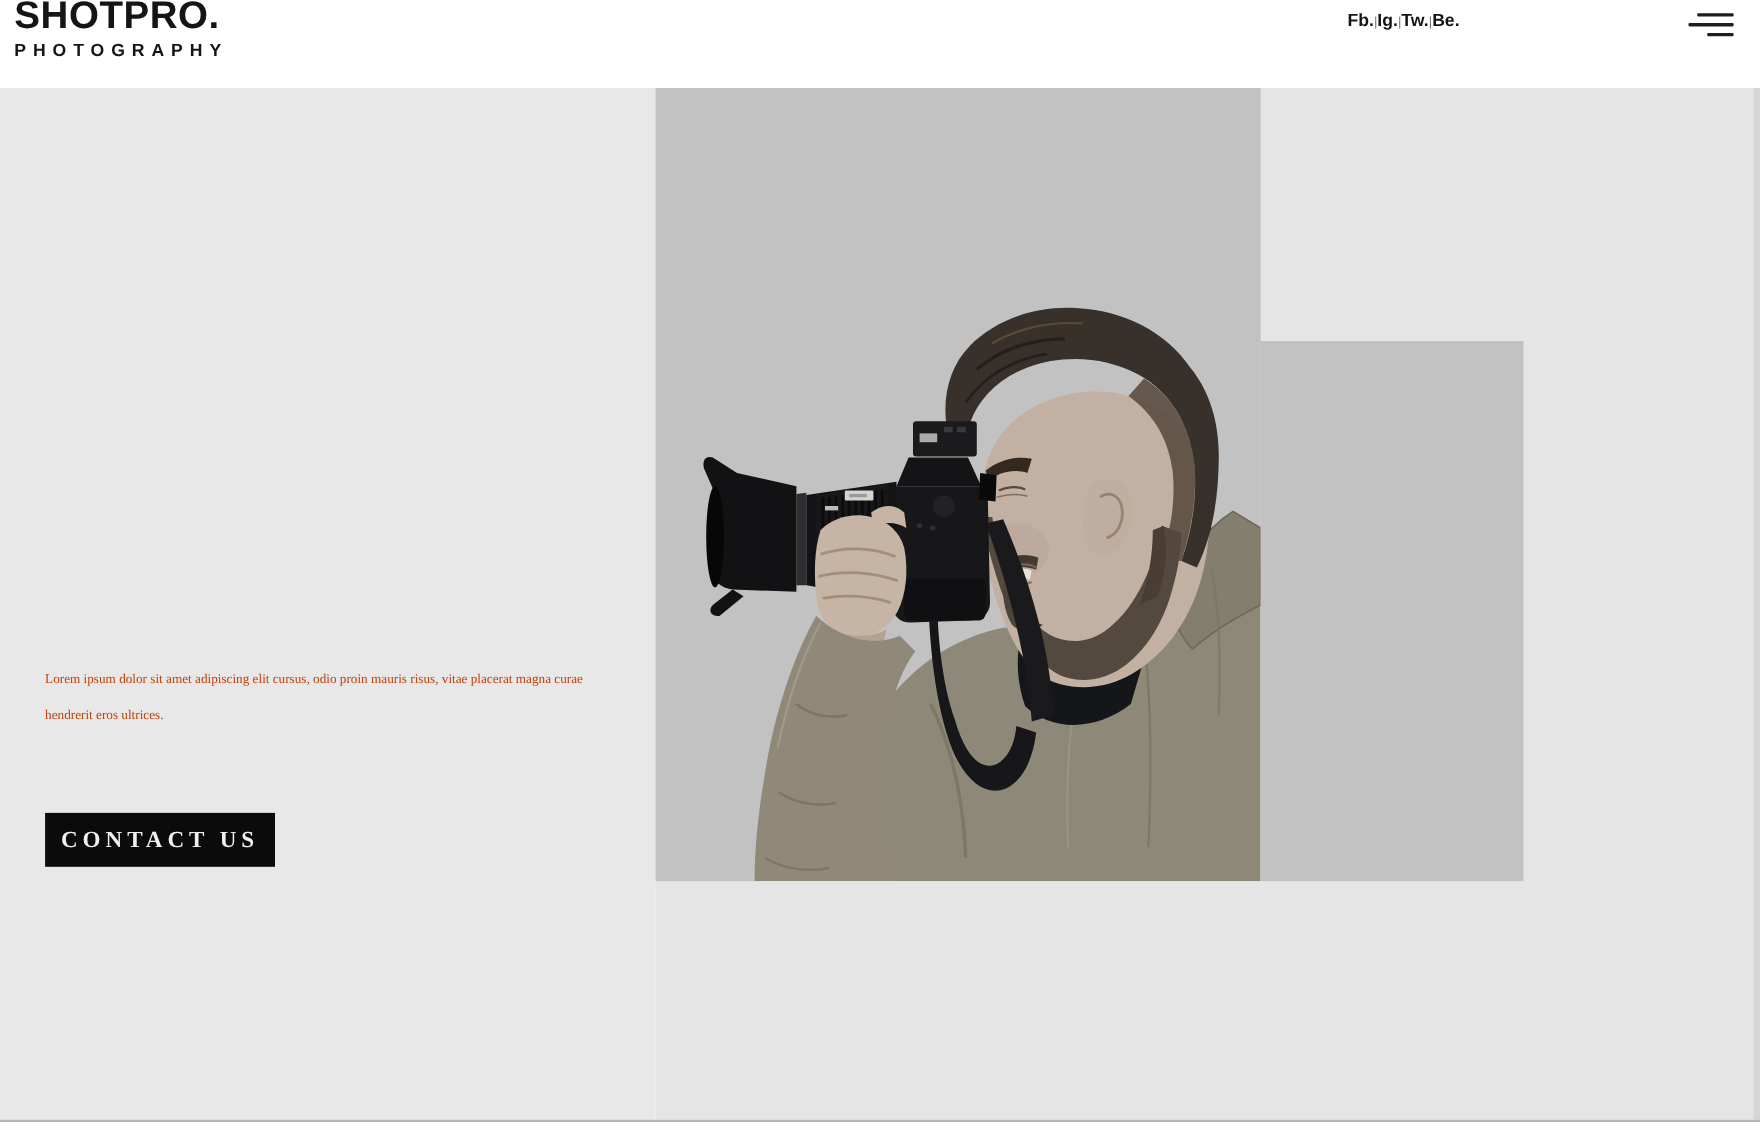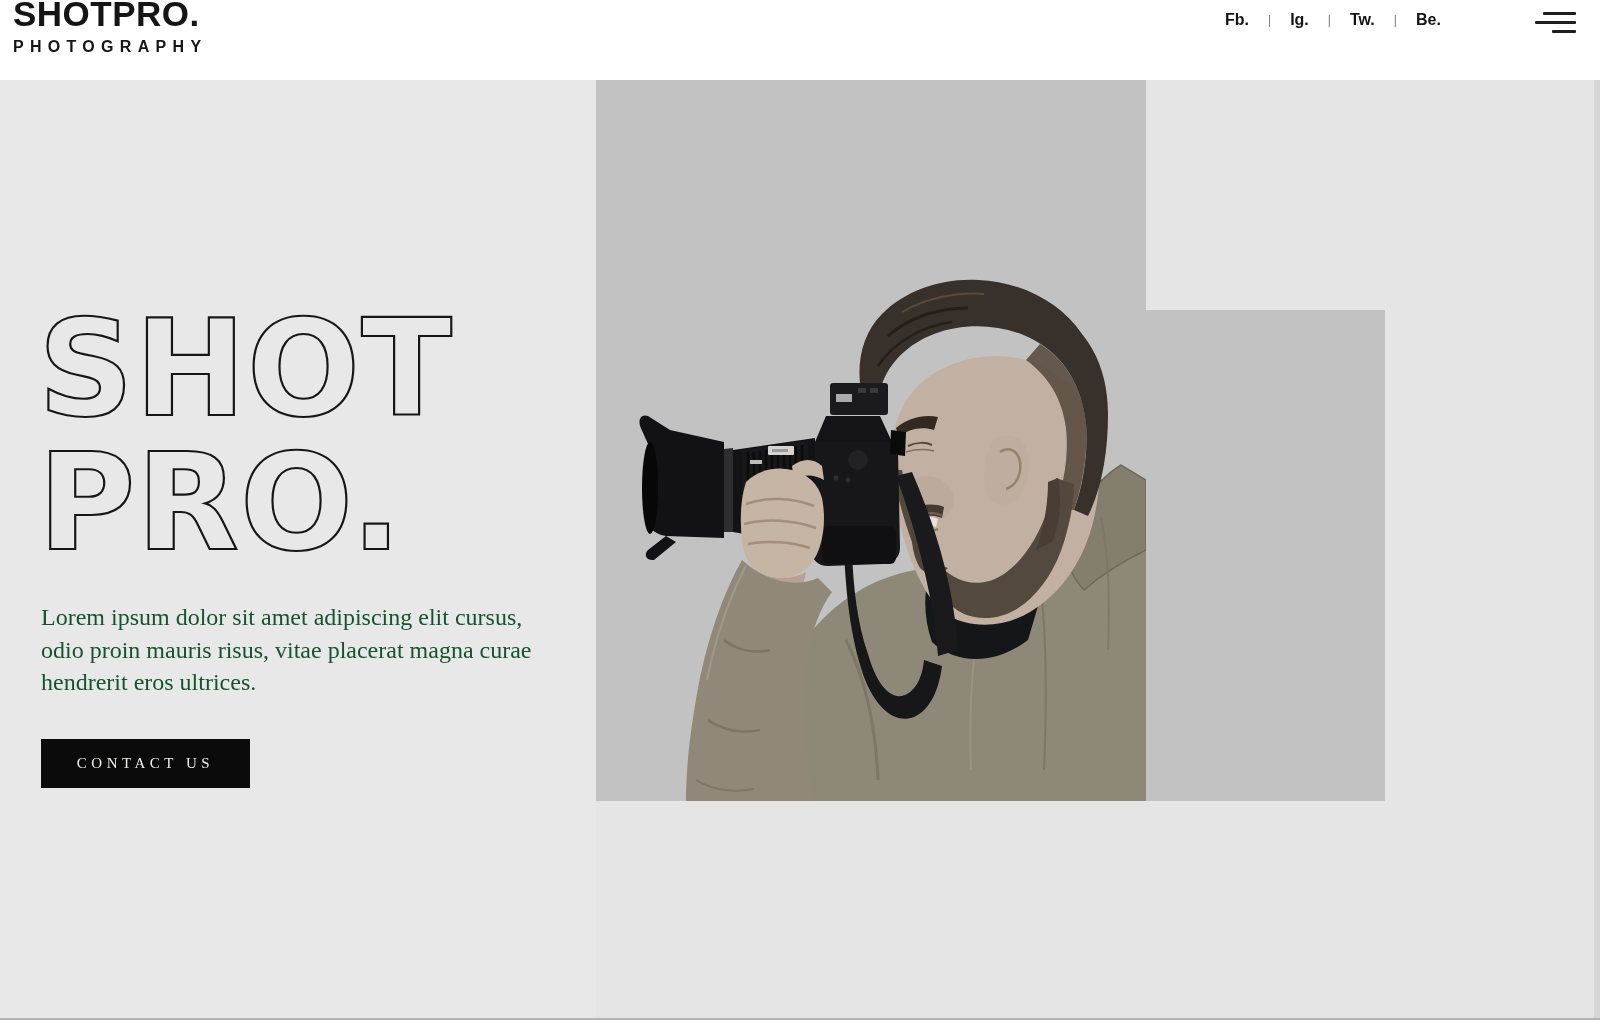--- a/index.html
+++ b/index.html
@@ -4,21 +4,21 @@
 <style>
   html,body{margin:0;padding:0;background:#ffffff;}
   .page{position:relative;width:1600px;height:1027px;background:#ffffff;overflow:hidden;
         font-family:"Liberation Sans",sans-serif;}
 
   
   .header{position:absolute;left:0;top:0;width:1416px;height:80px;background:#ffffff;}
   .logo{position:absolute;left:13px;top:-4px;cursor:pointer;}
   .logo-main{font-size:35px;font-weight:800;letter-spacing:.5px;color:#151515;line-height:1;}
   .logo-sub{font-size:16px;font-weight:700;letter-spacing:6.3px;color:#151515;margin-top:7px;}
-  .social-nav{position:absolute;left:1225px;top:11px;display:flex;align-items:center;gap:19px;
+  .social-nav{position:absolute;left:1225px;top:11px;display:flex;align-items:center;
               font-weight:700;font-size:16px;color:#141414;}
   .social-nav .lnk{color:#141414;text-decoration:none;cursor:pointer;}
   .sep{color:#777;font-weight:400;font-size:12px;}
   .menu-btn{position:absolute;left:1534px;top:8px;width:44px;height:28px;background:none;border:none;
             padding:0;cursor:pointer;}
   .menu-btn .bars{position:absolute;inset:0;}
   .menu-btn .bar{position:absolute;right:2px;height:3px;background:#1e1e1e;border-radius:1px;}
   .b1{top:4px;width:33px;}
   .b2{top:13px;width:41px;}
   .b3{top:22px;width:24px;}
@@ -26,24 +26,24 @@
   
   .left-panel{position:absolute;left:0;top:80px;width:596px;height:938px;background:#e9e8e8;}
   .hero-title{position:absolute;left:38px;top:222px;margin:0;
               font-family:"DejaVu Sans",sans-serif;font-weight:700;font-size:133px;line-height:134px;
               letter-spacing:1px;color:#1a1a1a;}
   @supports (-webkit-text-stroke:2px #000){
     .hero-title{color:transparent;-webkit-text-stroke:2.2px #161616;}
   }
   .hero-title span{display:block;}
   .hero-desc{position:absolute;left:41px;top:521px;width:492px;margin:0;
-             font-family:"Liberation Serif","DejaVu Serif",serif;font-size:24px;line-height:32.5px;color:#14532d;}
+             font-family:"Liberation Serif","DejaVu Serif",serif;font-size:12px;line-height:32.5px;color:#c2410c;}
   .cta{position:absolute;left:41px;top:659px;width:209px;height:49px;background:#0b0b0b;
        color:#f2f0ec;border:none;cursor:pointer;
-       font-family:"Liberation Serif",serif;font-size:15px;letter-spacing:4.5px;}
+       font-family:"Liberation Serif",serif;font-size:21px;letter-spacing:4.5px;font-weight:bold;}
 
   
   .right-area{position:absolute;left:596px;top:80px;width:1004px;height:938px;background:#e6e5e5;}
   .photo{position:absolute;left:0;top:0;width:550px;height:721px;background:#c3c2c2;overflow:hidden;}
   .photo svg{display:block;width:550px;height:721px;}
   .photo-ext{position:absolute;left:550px;top:230px;width:239px;height:491px;background:#c3c2c2;}
   .services-panel{position:absolute;left:0;top:721px;width:1004px;height:217px;background:#ffffff;}
   .services-text{position:absolute;left:41px;top:50px;
                  font-family:"Liberation Serif",serif;font-size:37px;line-height:50px;color:#262626;
                  white-space:pre-wrap;transform:scaleY(1.12);transform-origin:top left;}
@@ -74,24 +74,20 @@
     <button class="menu-btn">
       <span class="bars">
         <span class="bar b1"></span>
           <span class="bar b2"></span>
           <span class="bar b3"></span>
       </span>
     </button>
   </header>
 
   <section class="left-panel">
-    <h1 class="hero-title">
-      <span>SHOT</span>
-      <span>PRO.</span>
-    </h1>
     <p class="hero-desc">Lorem ipsum dolor sit amet adipiscing elit cursus, odio proin mauris risus, vitae placerat magna curae hendrerit eros ultrices.</p>
     <button class="cta">CONTACT US</button>
   </section>
 
   <section class="right-area">
 
     <div class="photo-ext"></div>
 
     <div class="photo">
       <svg viewBox="0 0 550 721" xmlns="http://www.w3.org/2000/svg">

